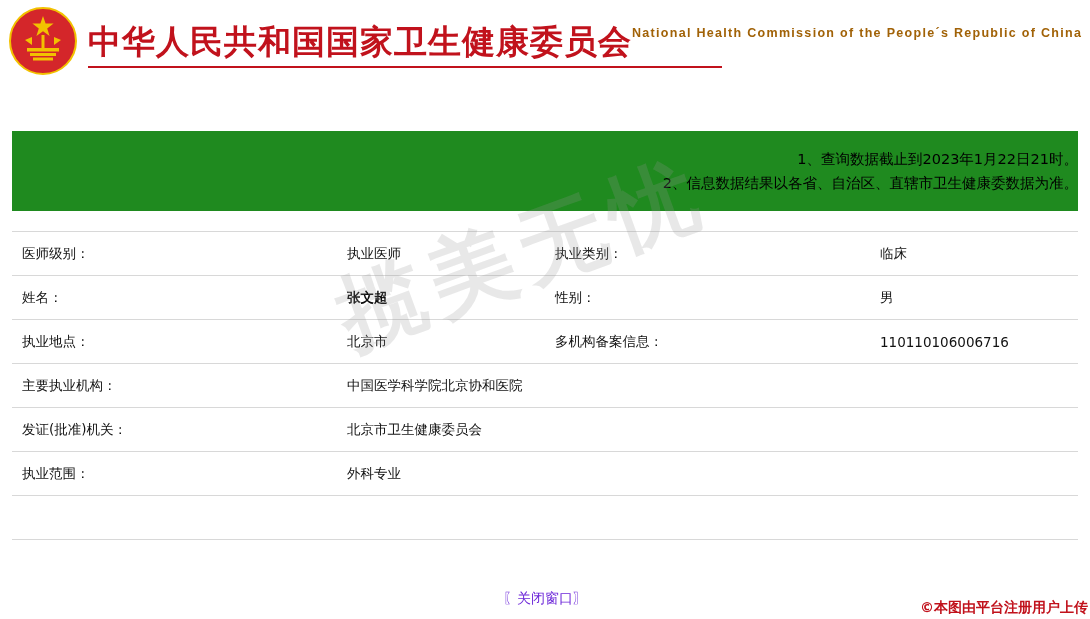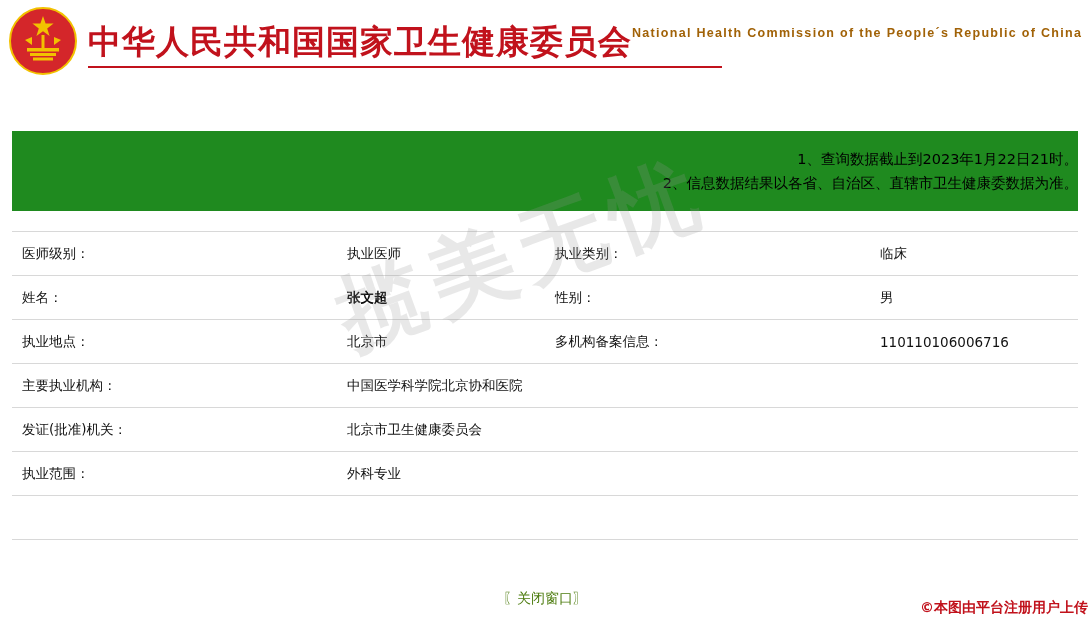--- a/index.html
+++ b/index.html
@@ -154,21 +154,21 @@
     position: absolute;
     top: 590px;
     left: 0;
     width: 100%;
     text-align: center;
     font-family: "DejaVu Sans", sans-serif;
     font-size: 14px;
     color: #111111;
   }
   .footer-close a {
-    color: #4d7c0f;
+    color: #6d28d9;
     text-decoration: none;
   }
   .uploader-note {
     position: absolute;
     right: 2px;
     bottom: 2px;
     font-family: "DejaVu Sans", sans-serif;
     font-size: 14px;
     font-weight: bold;
     color: #c1121c;

